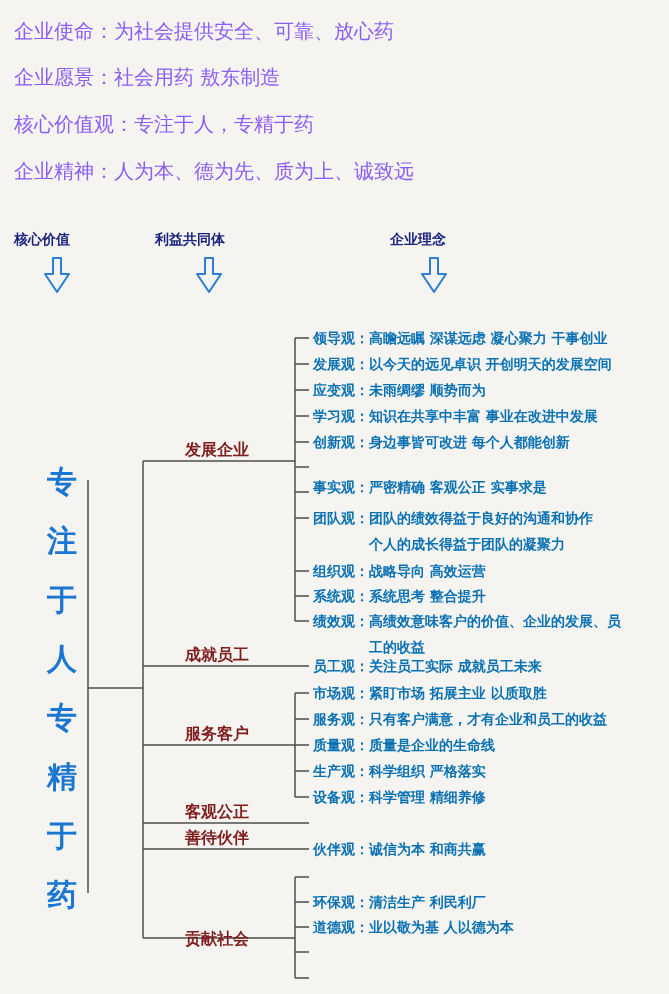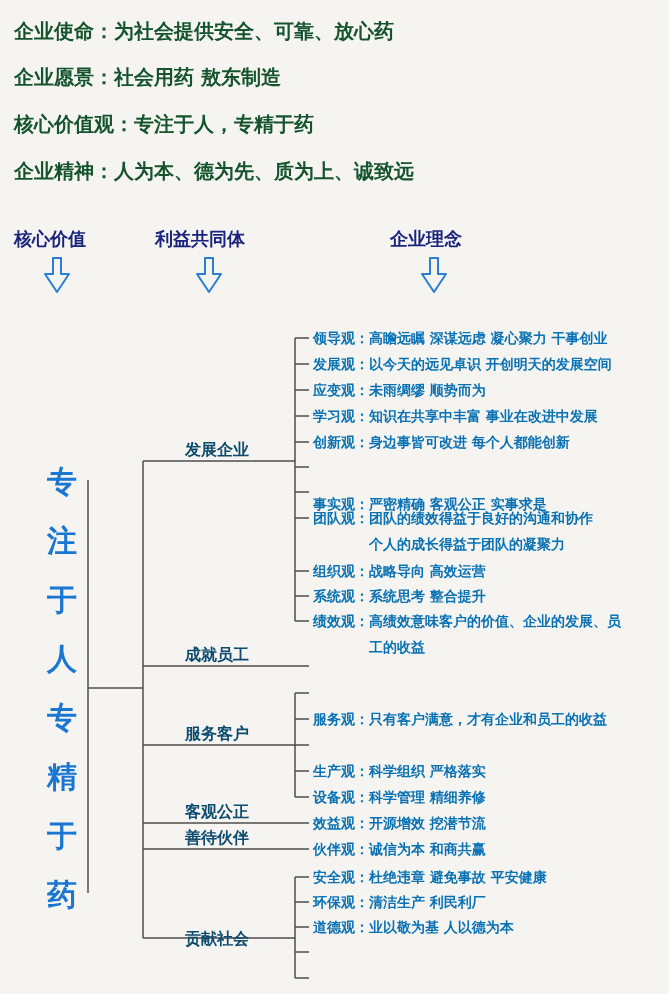--- a/index.html
+++ b/index.html
@@ -6,31 +6,31 @@
   body{background:#f5f4f0;}
   .canvas{
     position:relative;
     width:669px;height:994px;
     background:#f5f4f0;
     font-family:"DejaVu Sans","Liberation Sans",sans-serif;
     overflow:hidden;
   }
   .abs{position:absolute;white-space:nowrap;}
   .statement{
-    left:14px;font-size:20px;font-weight:bold;color:#14532d;line-height:26px;
+    left:14px;font-size:20px;font-weight:normal;color:#8b5cf6;line-height:26px;
   }
   .colhead{
-    font-size:18px;font-weight:bold;color:#1a237e;line-height:22px;
+    font-size:14px;font-weight:bold;color:#1a237e;line-height:22px;
   }
   .vchar{
     left:44px;width:36px;text-align:center;
     font-size:30px;line-height:30px;font-weight:bold;color:#1976d2;
   }
   .node{
-    left:185px;font-size:16px;font-weight:bold;color:#0c4a6e;line-height:20px;
+    left:185px;font-size:16px;font-weight:bold;color:#7f1d1d;line-height:20px;
   }
   .leaf{
     left:313px;font-size:14px;font-weight:bold;color:#0a72b4;line-height:20px;
   }
   .leaf.cont{left:369px;}
   .connector-svg{position:absolute;left:0;top:0;pointer-events:none;}
   .down-arrow{position:absolute;}
 </style>
 </head>
 <body>
@@ -91,34 +91,35 @@
   <div class="abs node" style="top:724px">服务客户</div>
   <div class="abs node" style="top:802px">客观公正</div>
   <div class="abs node" style="top:828px">善待伙伴</div>
   <div class="abs node" style="top:929px">贡献社会</div>
 
   <div class="abs leaf" style="top:328px">领导观：高瞻远瞩 深谋远虑 凝心聚力 干事创业</div>
   <div class="abs leaf" style="top:354px">发展观：以今天的远见卓识 开创明天的发展空间</div>
   <div class="abs leaf" style="top:380px">应变观：未雨绸缪 顺势而为</div>
   <div class="abs leaf" style="top:406px">学习观：知识在共享中丰富 事业在改进中发展</div>
   <div class="abs leaf" style="top:432px">创新观：身边事皆可改进 每个人都能创新</div>
-  <div class="abs leaf" style="top:494px">事实观：严密精确 客观公正 实事求是</div>
+  <div class="abs leaf" style="top:477px">事实观：严密精确 客观公正 实事求是</div>
   <div class="abs leaf" style="top:508px">团队观：团队的绩效得益于良好的沟通和协作</div>
   <div class="abs leaf cont" style="top:534px">个人的成长得益于团队的凝聚力</div>
   <div class="abs leaf" style="top:561px">组织观：战略导向 高效运营</div>
   <div class="abs leaf" style="top:586px">系统观：系统思考 整合提升</div>
   <div class="abs leaf" style="top:611px">绩效观：高绩效意味客户的价值、企业的发展、员</div>
   <div class="abs leaf cont" style="top:637px">工的收益</div>
 
+  <div class="abs leaf" style="top:656px">员工观：关注员工实际 成就员工未来</div>
 
+  <div class="abs leaf" style="top:683px">市场观：紧盯市场 拓展主业 以质取胜</div>
   <div class="abs leaf" style="top:709px">服务观：只有客户满意，才有企业和员工的收益</div>
+  <div class="abs leaf" style="top:735px">质量观：质量是企业的生命线</div>
   <div class="abs leaf" style="top:761px">生产观：科学组织 严格落实</div>
   <div class="abs leaf" style="top:787px">设备观：科学管理 精细养修</div>
 
-  <div class="abs leaf" style="top:813px">效益观：开源增效 挖潜节流</div>
 
   <div class="abs leaf" style="top:839px">伙伴观：诚信为本 和商共赢</div>
 
-  <div class="abs leaf" style="top:867px">安全观：杜绝违章 避免事故 平安健康</div>
   <div class="abs leaf" style="top:892px">环保观：清洁生产 利民利厂</div>
   <div class="abs leaf" style="top:917px">道德观：业以敬为基 人以德为本</div>
 
 </div>
 
 </body></html>

